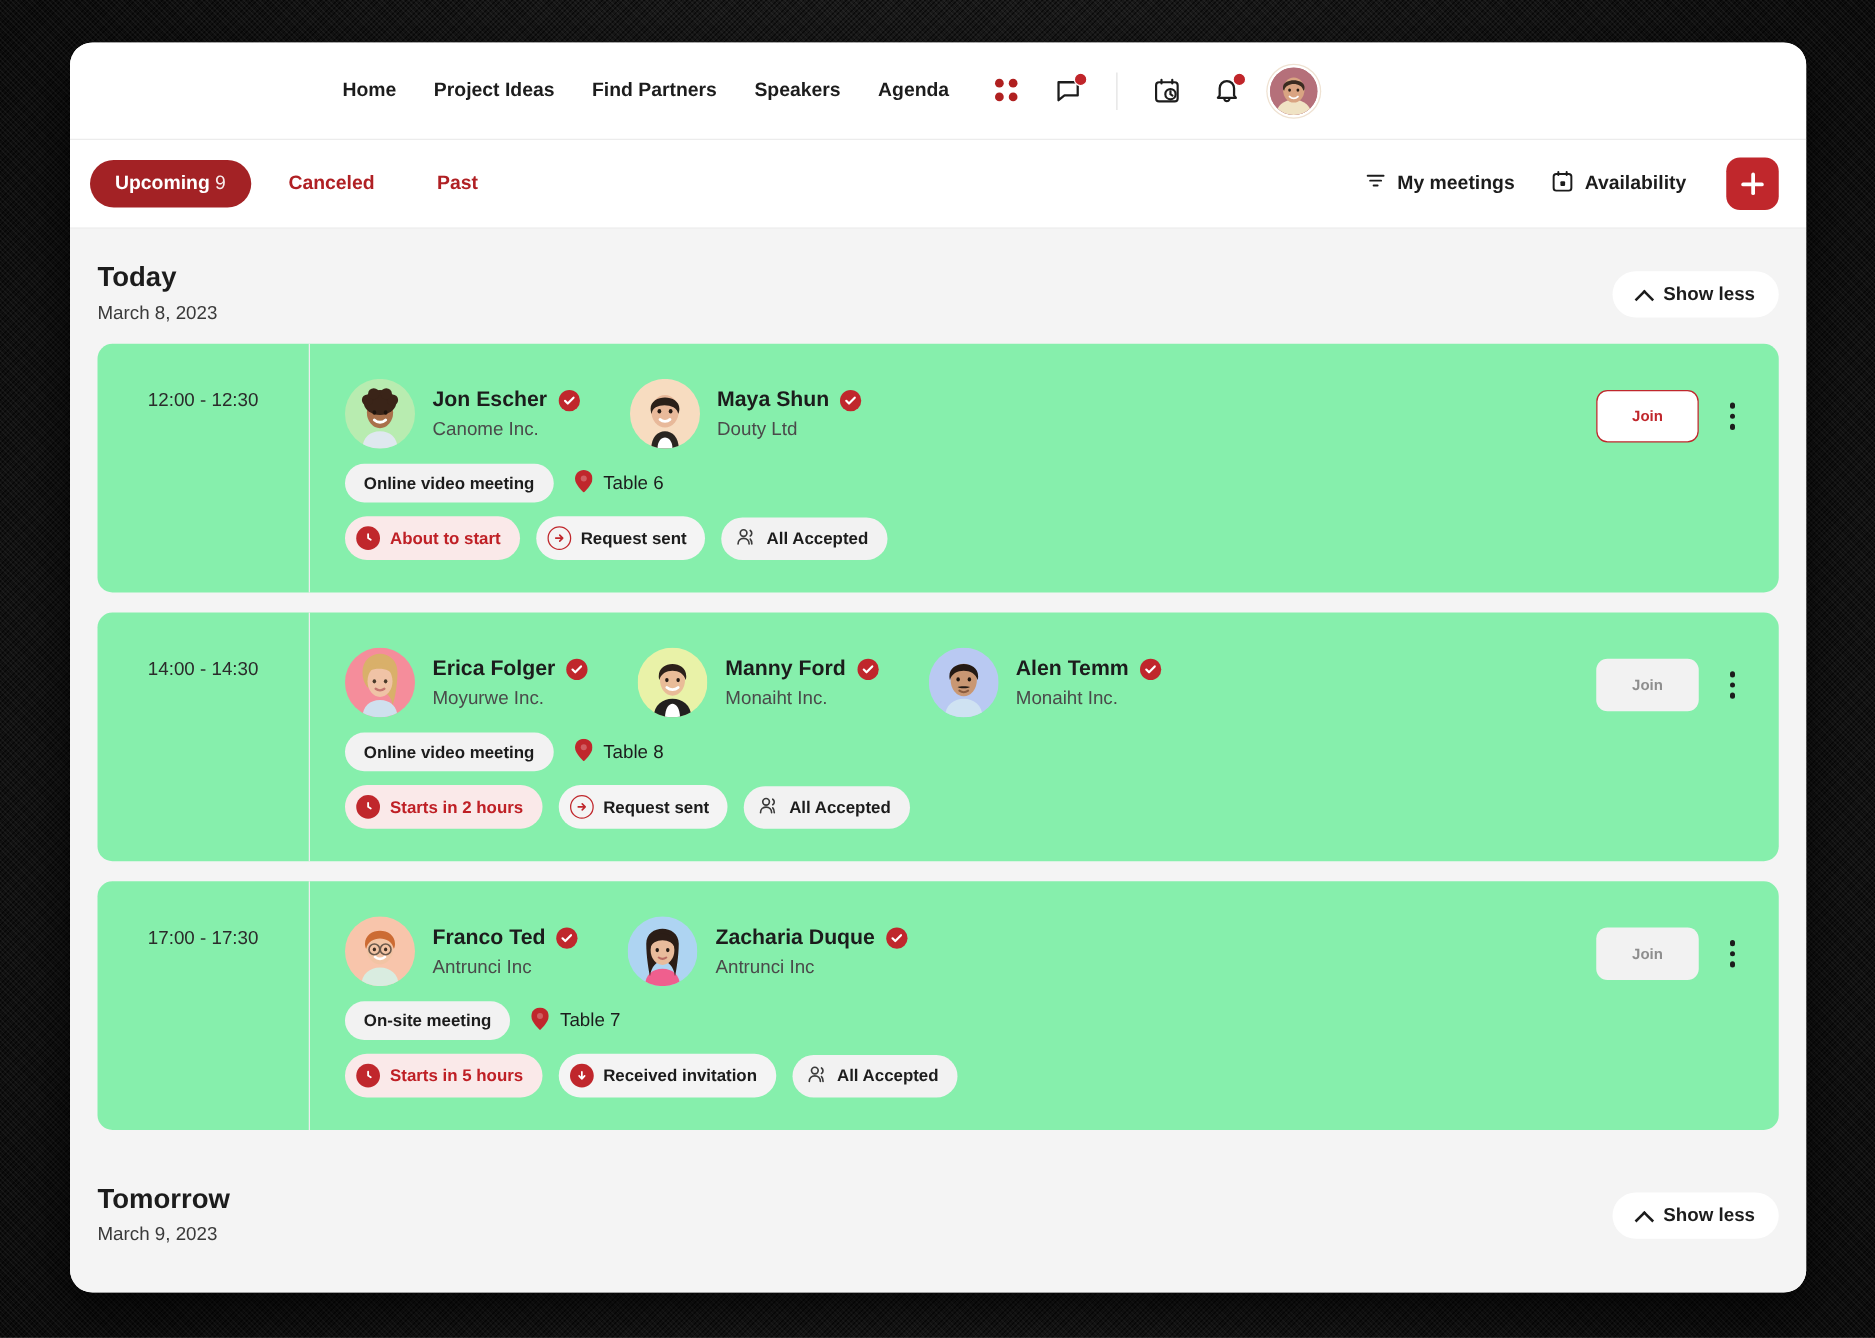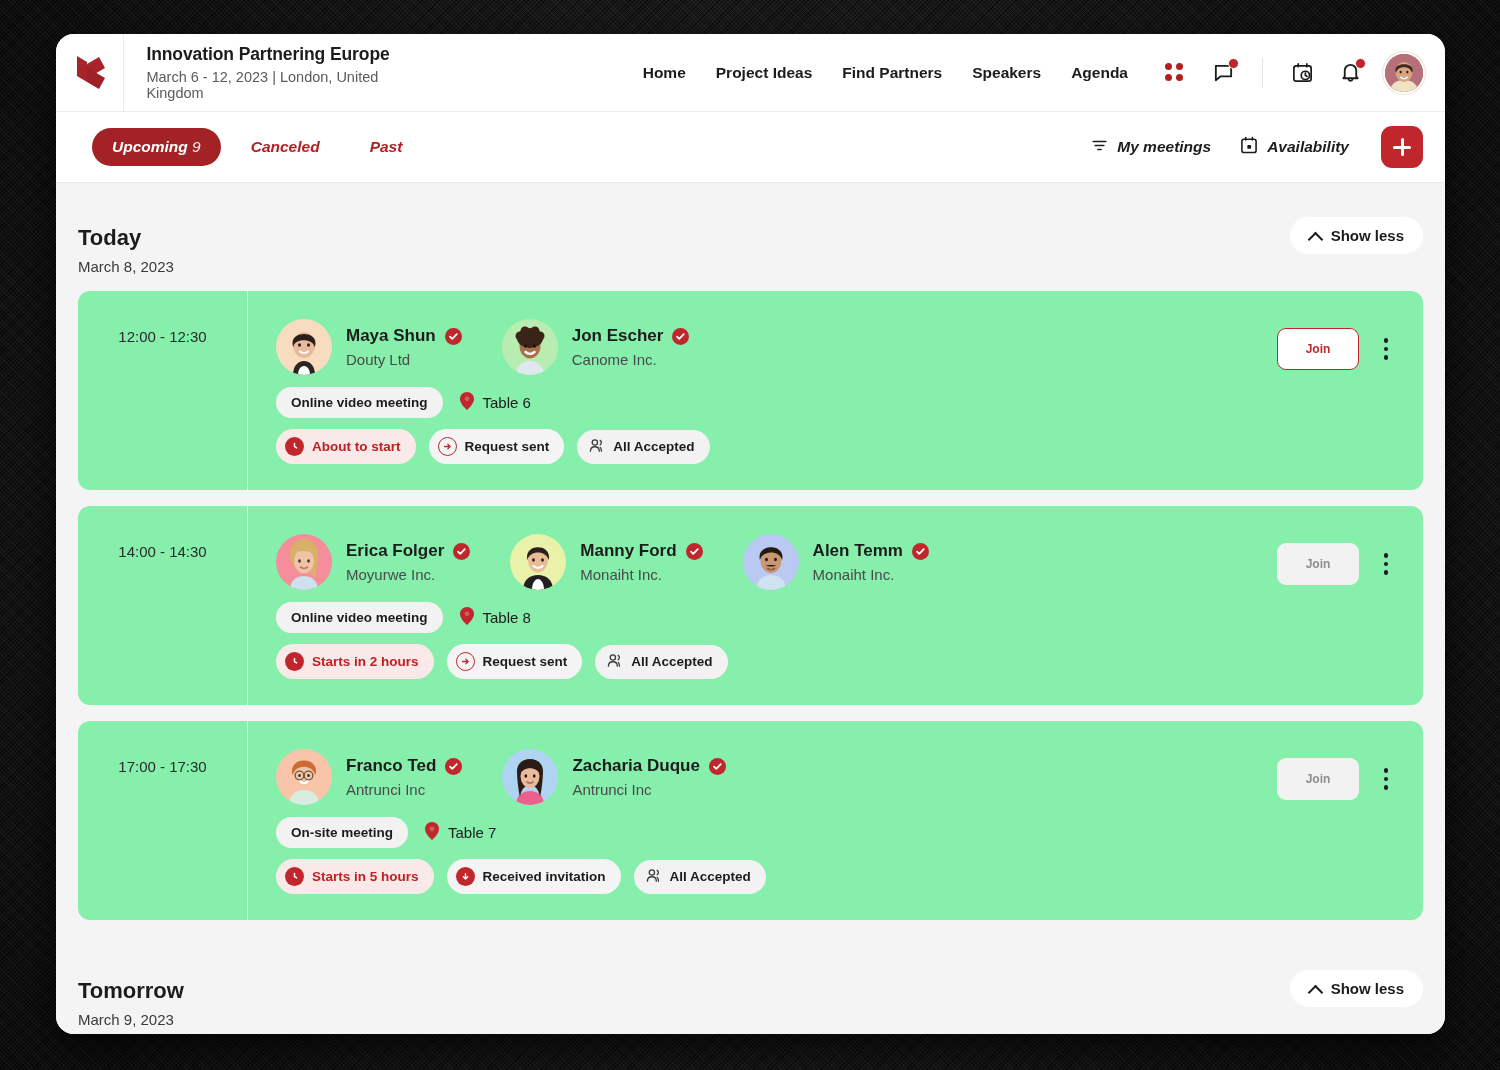--- a/index.html
+++ b/index.html
@@ -73,24 +73,23 @@
   .avatar-nav {
     width: 38px; height: 38px; border-radius: 50%;
     overflow: hidden; background: #b5707a; cursor: pointer; flex: none;
     box-shadow: 0 0 0 2px #fff, 0 0 0 3px #efe2d2;
   }
 
   
   .subbar {
     height: 71px;
     display: flex; align-items: center;
-    padding: 0 22px 0 36px;
+    padding: 0 22px 0 16px;
     border-bottom: 1px solid #e9e9e9;
     background: #fff;
-    font-style: italic;
   }
   .tabs { display: flex; align-items: center; gap: 10px; }
   .tab {
     font-size: 15.5px; font-weight: bold; color: #b02024;
     padding: 10px 20px; border-radius: 22px; cursor: pointer; white-space: nowrap;
   }
   .tab.active { background: #a32225; color: #fff; }
   .tab .count { font-weight: normal; opacity: .92; }
   .subbar-right { margin-left: auto; display: flex; align-items: center; gap: 28px; }
   .tool {
@@ -113,21 +112,21 @@
   .content {
     background: #f4f4f4;
     height: calc(1000px - 78px - 71px);
     padding: 0 22px;
     overflow: hidden;
   }
   .day-head {
     display: flex; align-items: flex-start;
     padding: 26px 0 16px 0;
   }
-  .day-title { font-size: 22px; font-weight: bold; color: #1c1c1c; margin-top: 16px; }
+  .day-title { font-size: 22px; font-weight: bold; color: #1c1c1c; }
   .day-date { font-size: 15px; color: #3a3a3a; margin-top: 7px; }
   .show-less {
     margin-left: auto; margin-top: 8px;
     display: flex; align-items: center; gap: 9px;
     background: #fff; border-radius: 22px;
     padding: 10px 19px; font-size: 15px; font-weight: 600; color: #1c1c1c;
     cursor: pointer;
   }
   .chev { width: 13px; height: 8px; position: relative; }
   .chev::before {
@@ -210,33 +209,20 @@
     align-items: center; justify-content: center; gap: 4px; cursor: pointer;
   }
   .kebab i { width: 4.5px; height: 4.5px; border-radius: 50%; background: #1c1c1c; display: block; }
 </style>
 </head>
 <body>
 
 <div class="window">
 
   <div class="topbar">
-    <div class="brand">
-      <div class="logo-wrap">
-        <svg class="logo" viewBox="0 0 34 38">
-          <path d="M4 2 L4 22 L14 28 L14 8 Z" fill="#a7242a"></path>
-          <path d="M14 10 L26 3 L32 14 L20 21 Z" fill="#a7242a"></path>
-          <path d="M14 10 L14 28 L26 35 L32 24 L20 17 Z" fill="#9d2127"></path>
-        </svg>
-      </div>
-      <div class="brand-text">
-        <div class="brand-title">Innovation Partnering Europe</div>
-        <div class="brand-sub">March 6 - 12, 2023 | London, United Kingdom</div>
-      </div>
-    </div>
 
     <div class="nav">
       <div class="nav-link">Home</div>
       <div class="nav-link">Project Ideas</div>
       <div class="nav-link">Find Partners</div>
       <div class="nav-link">Speakers</div>
       <div class="nav-link">Agenda</div>
     </div>
 
     <div class="nav-icons">
@@ -330,46 +316,20 @@
         <span class="chev"></span>
         <span>Show less</span>
       </div>
     </div>
 
     <div class="card">
       <div class="card-time">12:00 - 12:30</div>
       <div class="card-body">
         <div class="card-main">
           <div class="people">
-            <div class="person">
-              <div class="pavatar">
-                <svg viewBox="0 0 56 56" width="56" height="56">
-                  <rect width="56" height="56" fill="#f7dcc0"></rect>
-                  <path d="M17 56c0-9 5-14 11-14s11 5 11 14z" fill="#2a2520"></path>
-                  <path d="M22 56c0-6 3-9 6-9s6 3 6 9z" fill="#fff"></path>
-                  <ellipse cx="28" cy="26" rx="11" ry="13" fill="#e8b99a"></ellipse>
-                  <path d="M16.5 24c0-12 23-12 23 0 0 3-1 4-1 4-1-9-21-9-21 0 0 0-1-1-1-4z" fill="#2a2019"></path>
-                  <ellipse cx="23.5" cy="26" rx="1.5" ry="1.8" fill="#241a14"></ellipse>
-                  <ellipse cx="32.5" cy="26" rx="1.5" ry="1.8" fill="#241a14"></ellipse>
-                  <path d="M24 32.5c2.2 2 5.8 2 8 0" stroke="#fff" stroke-width="2.2" fill="none" stroke-linecap="round"></path>
-                </svg>
-              </div>
-              <div>
-                <div class="pname">
-                  <span>Maya Shun</span>
-                  <span class="verified">
-                    <svg width="11" height="11" viewBox="0 0 12 12">
-                        <path d="M2.2 6.2l2.4 2.4 5-5.2" stroke="#fff" stroke-width="1.9" fill="none" stroke-linecap="round" stroke-linejoin="round"></path>
-                      </svg>
-                  </span>
-                </div>
-                <div class="pcompany">Douty Ltd</div>
-              </div>
-            </div>
-
             <div class="person">
               <div class="pavatar">
                 <svg viewBox="0 0 56 56" width="56" height="56">
                   <rect width="56" height="56" fill="#b8ecb0"></rect>
                   <path d="M14 56c0-9 6-14 14-14s14 5 14 14z" fill="#dfe8ef"></path>
                   <ellipse cx="28" cy="27" rx="10.5" ry="12.5" fill="#a9714b"></ellipse>
                   <ellipse cx="28" cy="19" rx="13" ry="10" fill="#3a2418"></ellipse>
                   <circle cx="18" cy="17" r="4.5" fill="#3a2418"></circle>
                     <circle cx="38" cy="17" r="4.5" fill="#3a2418"></circle>
                   <circle cx="23" cy="12" r="4.5" fill="#3a2418"></circle>
@@ -382,20 +342,46 @@
               <div>
                 <div class="pname">
                   <span>Jon Escher</span>
                   <span class="verified">
                     <svg width="11" height="11" viewBox="0 0 12 12">
                         <path d="M2.2 6.2l2.4 2.4 5-5.2" stroke="#fff" stroke-width="1.9" fill="none" stroke-linecap="round" stroke-linejoin="round"></path>
                       </svg>
                   </span>
                 </div>
                 <div class="pcompany">Canome Inc.</div>
+              </div>
+            </div>
+
+            <div class="person">
+              <div class="pavatar">
+                <svg viewBox="0 0 56 56" width="56" height="56">
+                  <rect width="56" height="56" fill="#f7dcc0"></rect>
+                  <path d="M17 56c0-9 5-14 11-14s11 5 11 14z" fill="#2a2520"></path>
+                  <path d="M22 56c0-6 3-9 6-9s6 3 6 9z" fill="#fff"></path>
+                  <ellipse cx="28" cy="26" rx="11" ry="13" fill="#e8b99a"></ellipse>
+                  <path d="M16.5 24c0-12 23-12 23 0 0 3-1 4-1 4-1-9-21-9-21 0 0 0-1-1-1-4z" fill="#2a2019"></path>
+                  <ellipse cx="23.5" cy="26" rx="1.5" ry="1.8" fill="#241a14"></ellipse>
+                  <ellipse cx="32.5" cy="26" rx="1.5" ry="1.8" fill="#241a14"></ellipse>
+                  <path d="M24 32.5c2.2 2 5.8 2 8 0" stroke="#fff" stroke-width="2.2" fill="none" stroke-linecap="round"></path>
+                </svg>
+              </div>
+              <div>
+                <div class="pname">
+                  <span>Maya Shun</span>
+                  <span class="verified">
+                    <svg width="11" height="11" viewBox="0 0 12 12">
+                        <path d="M2.2 6.2l2.4 2.4 5-5.2" stroke="#fff" stroke-width="1.9" fill="none" stroke-linecap="round" stroke-linejoin="round"></path>
+                      </svg>
+                  </span>
+                </div>
+                <div class="pcompany">Douty Ltd</div>
               </div>
             </div>
           </div>
 
           <div class="chips-row">
             <span class="chip chip-plain">Online video meeting</span>
             <span class="table-loc">
               <span>
                 <svg width="14" height="18" viewBox="0 0 14 18">
                     <path d="M7 0C3.1 0 0 3.1 0 7c0 5 7 11 7 11s7-6 7-11c0-3.9-3.1-7-7-7z" fill="#c0272c"></path>

